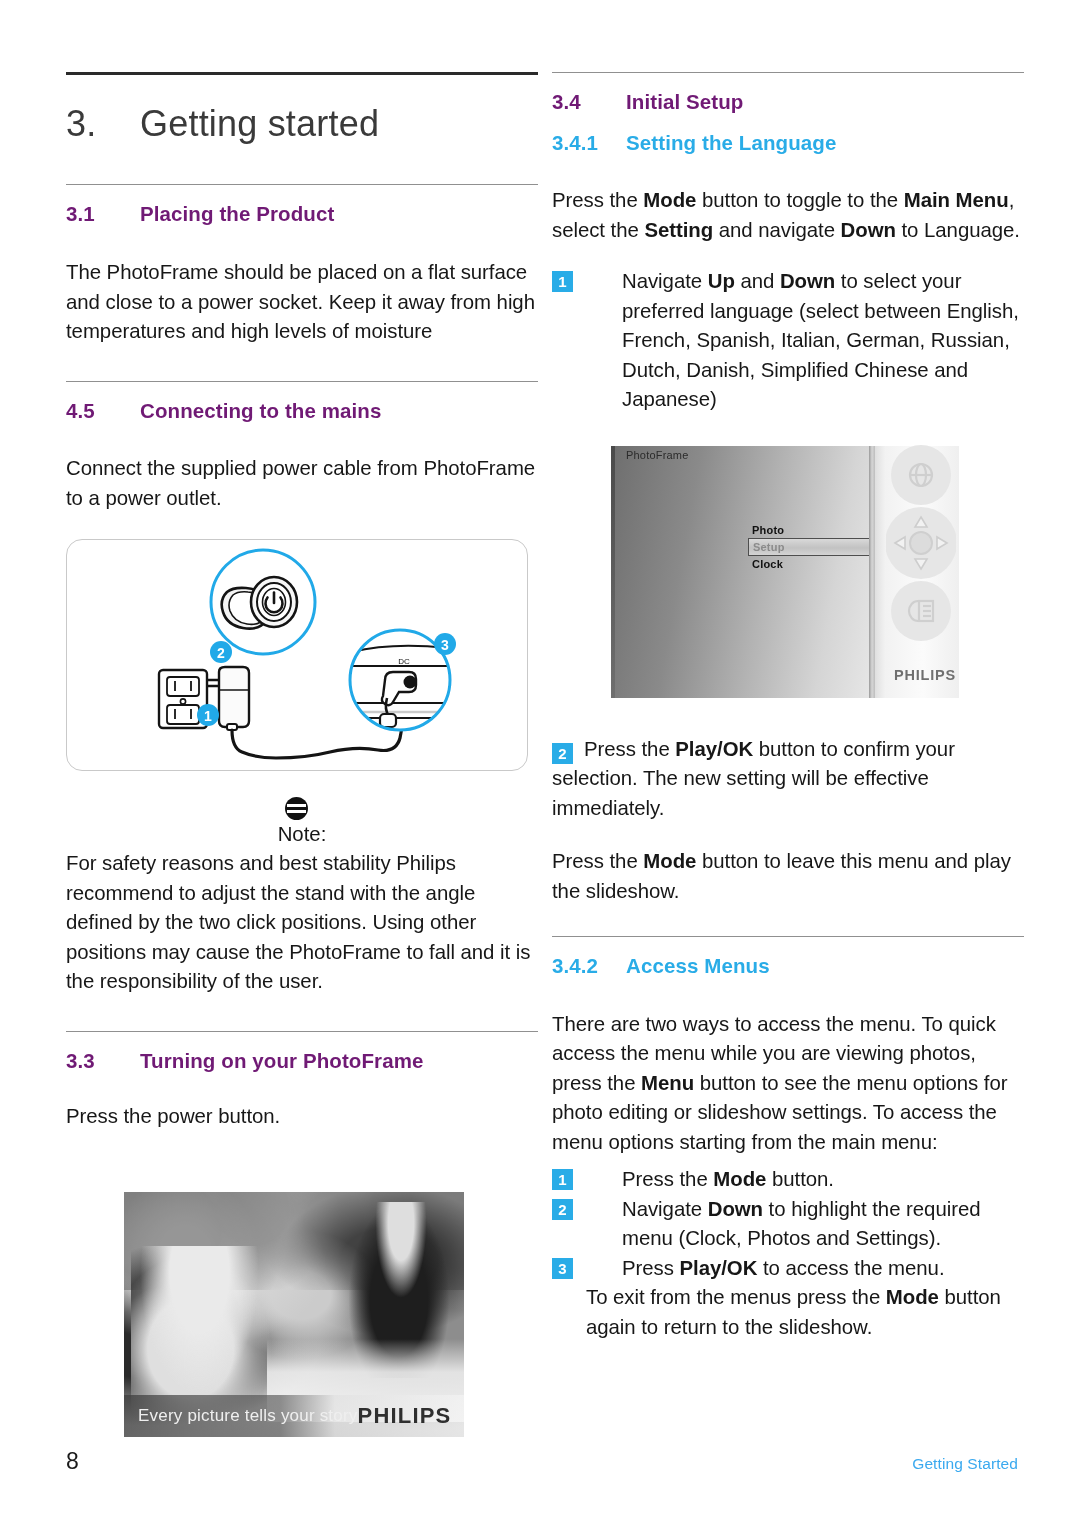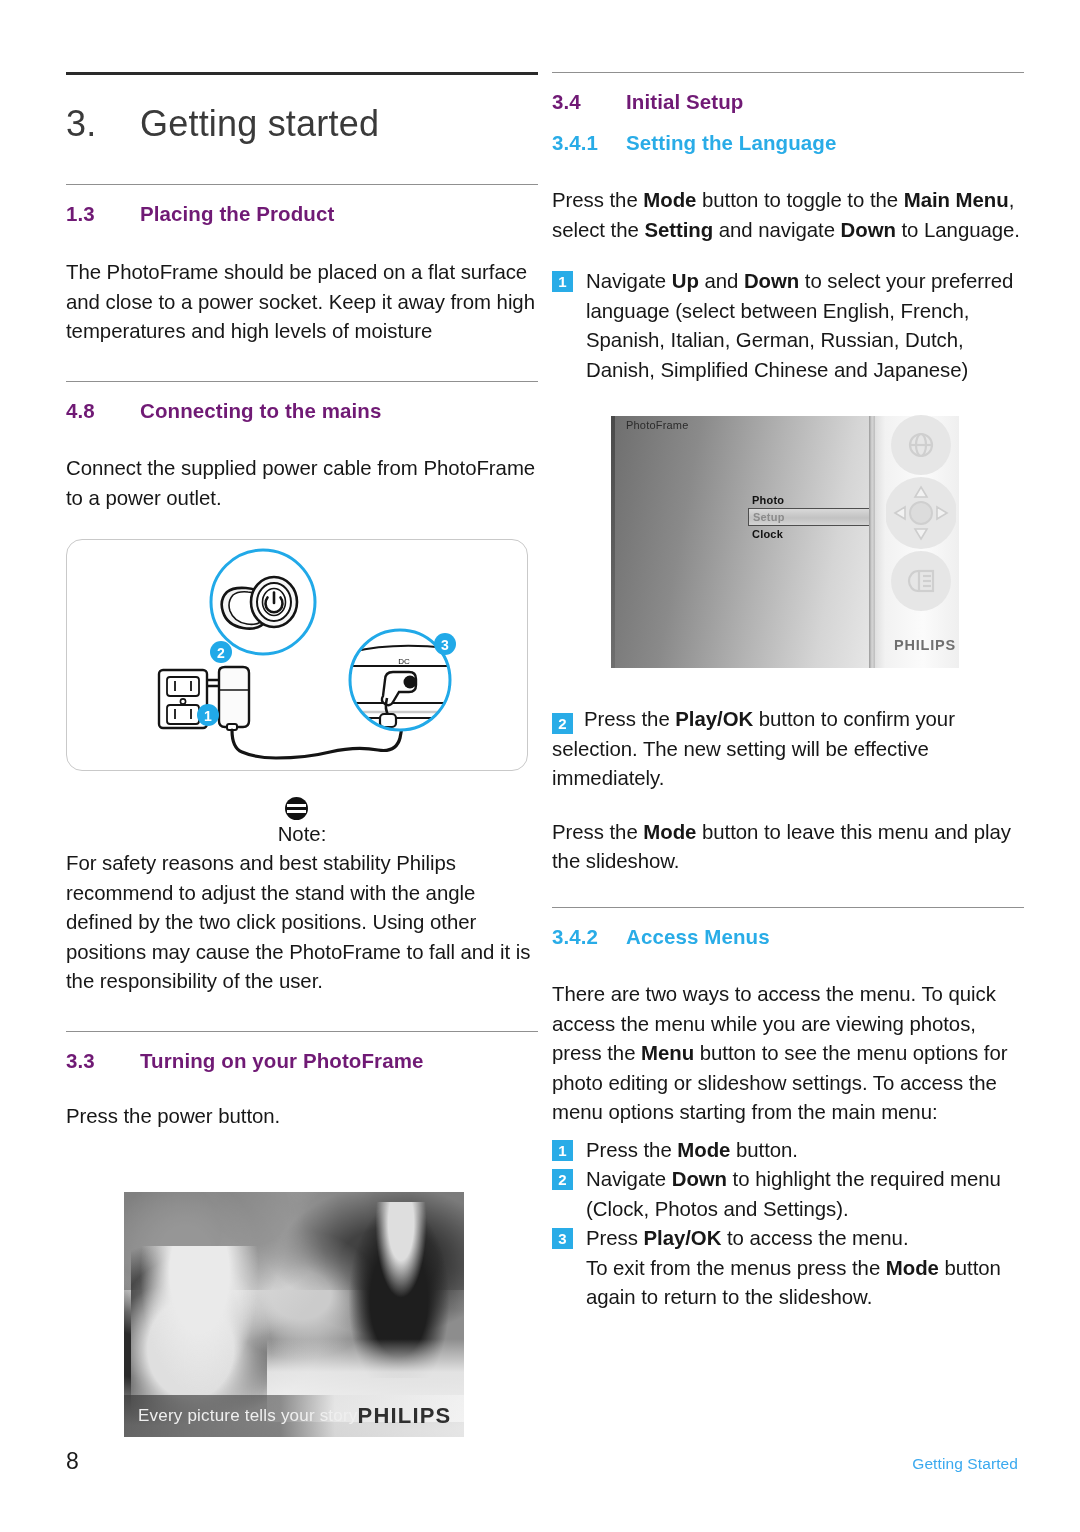--- a/index.html
+++ b/index.html
@@ -100,21 +100,21 @@
     height: 21px;
     background: #29ace7;
     color: #ffffff;
     font-size: 15px;
     font-weight: 700;
     line-height: 21px;
     text-align: center;
     margin-right: 13px;
     margin-top: 4px;
   }
-  .olbody { flex: 1; }
+  .olbody { flex: 1; margin-left: 36px; }
   
   .olitem-flow { display: block; text-indent: 0; }
   .olitem-flow .marker {
     display: inline-block;
     vertical-align: -3px;
     margin-right: 11px;
   }
   .cont-indent { padding-left: 34px; }
 
   
@@ -345,32 +345,32 @@
     <h1 class="chapter">
       <span class="num">3.</span>
       <span>Getting started</span>
     </h1>
 
     <div class="sp-40"></div>
 
     <div class="rule-thin"></div>
     <div class="sp-16"></div>
     <h2 class="sec">
-      <span class="num">1.3</span>
+      <span class="num">3.1</span>
       <span>Placing the Product</span>
     </h2>
 
     <div class="sp-30"></div>
     <p class="body">The PhotoFrame should be placed on a flat surface and close to a power socket.  Keep it away from high temperatures and high levels of moisture</p>
 
     <div class="sp-34"></div>
     <div class="rule-thin"></div>
     <div class="sp-16"></div>
     <h2 class="sec">
-      <span class="num">4.8</span>
+      <span class="num">4.5</span>
       <span>Connecting to the mains</span>
     </h2>
 
     <div class="sp-30"></div>
     <p class="body">Connect the supplied power cable from PhotoFrame to a power outlet.</p>
 
     <div class="sp-26"></div>
 
     <div class="diagram">
       <svg width="462" height="232" viewBox="0 0 462 232" xmlns="http://www.w3.org/2000/svg">

